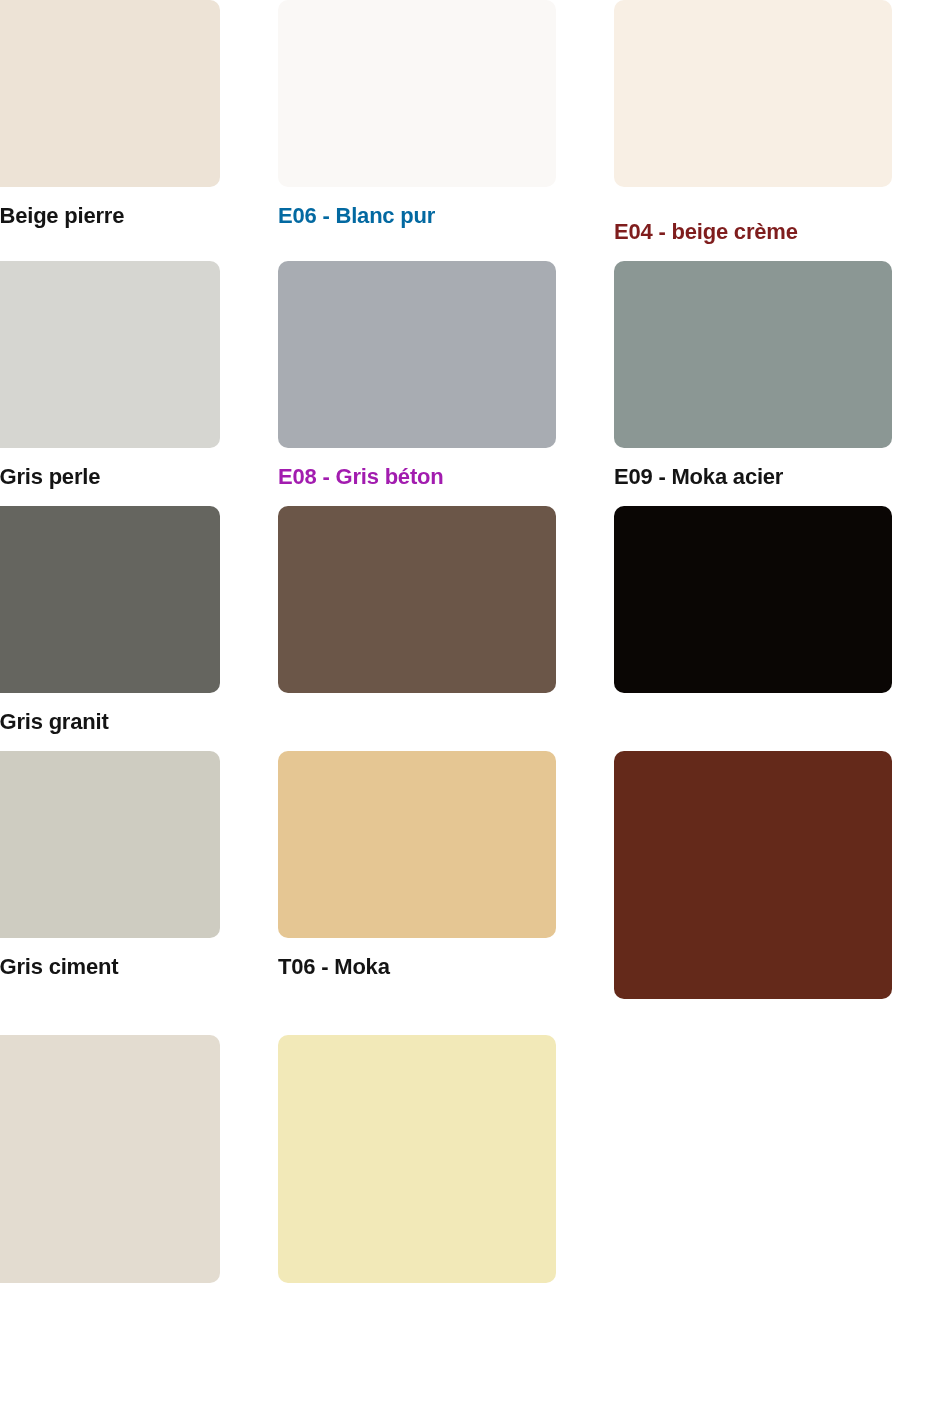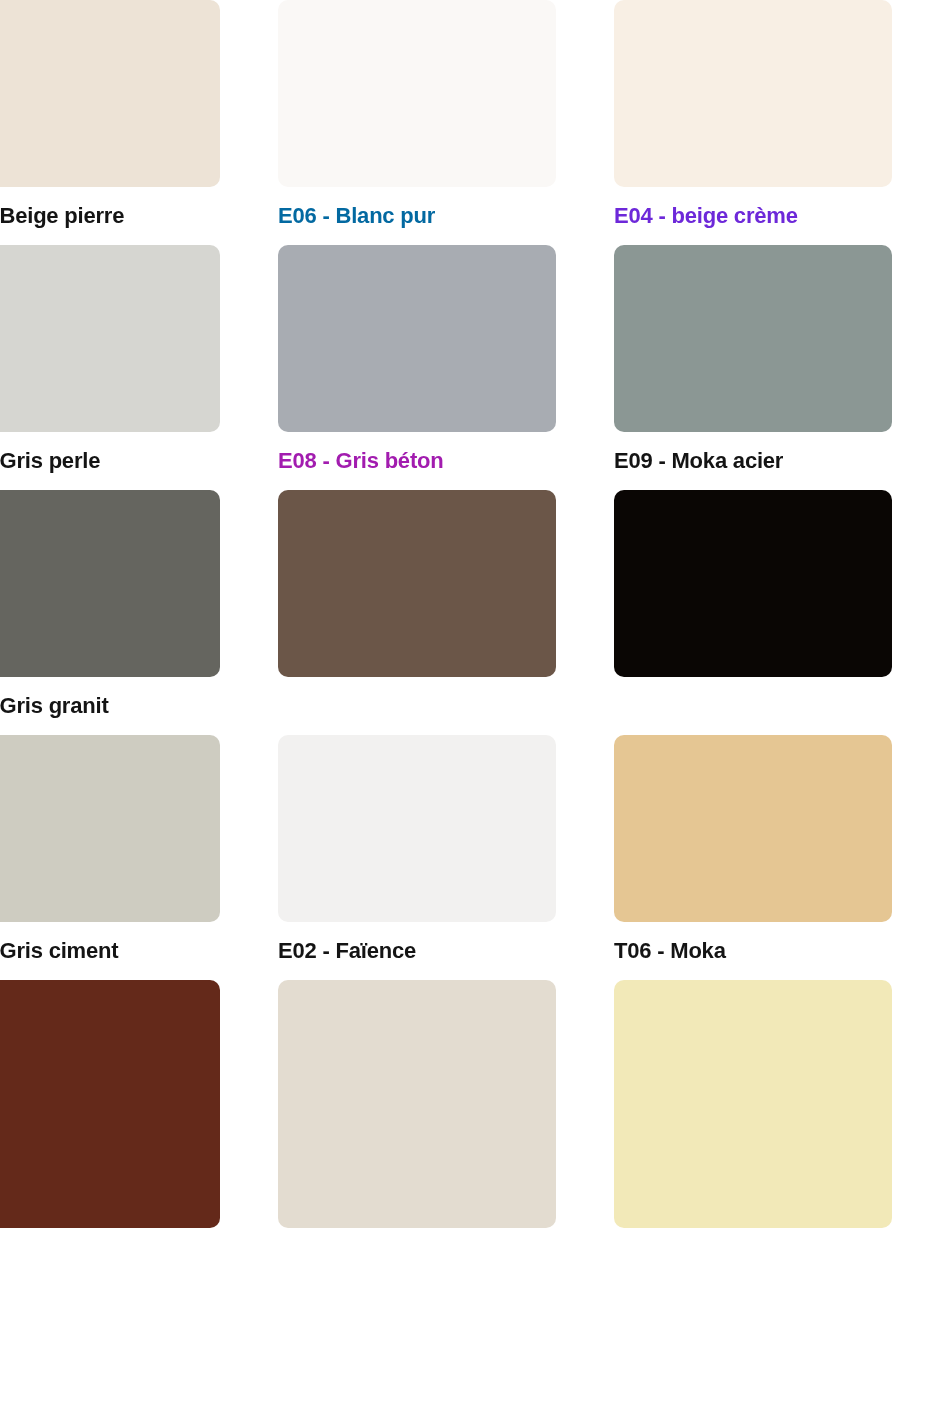--- a/index.html
+++ b/index.html
@@ -61,21 +61,21 @@
     <div class="swatch-cell">
       <span class="swatch-chip" style="background-color: rgb(237, 227, 214);"></span>
       <span class="swatch-label" style="color: rgb(20, 20, 20);">E03 - Beige pierre</span>
     </div>
     <div class="swatch-cell">
       <span class="swatch-chip" style="background-color: rgb(250, 248, 246);"></span>
       <span class="swatch-label" style="color: #0369a1;">E06 - Blanc pur</span>
     </div>
     <div class="swatch-cell">
       <span class="swatch-chip" style="background-color: rgb(248, 239, 228);"></span>
-      <span class="swatch-label" style="color: #6d28d9;">E04 - beige crème</span>
+      <span class="swatch-label" style="color: #7f1d1d; margin-top: 16px;">E04 - beige crème</span>
     </div>
 
     <div class="swatch-cell">
       <span class="swatch-chip" style="background-color: rgb(214, 214, 209);"></span>
       <span class="swatch-label" style="color: rgb(20, 20, 20);">E07 - Gris perle</span>
     </div>
     <div class="swatch-cell">
       <span class="swatch-chip" style="background-color: rgb(168, 172, 178);"></span>
       <span class="swatch-label" style="color: #a21caf;">E08 - Gris béton</span>
     </div>
@@ -93,24 +93,20 @@
     </div>
     <div class="swatch-cell">
       <span class="swatch-chip" style="background-color: rgb(10, 6, 4);"></span>
     </div>
 
     <div class="swatch-cell">
       <span class="swatch-chip" style="background-color: rgb(206, 204, 193);"></span>
       <span class="swatch-label" style="color: rgb(20, 20, 20);">E00 - Gris ciment</span>
     </div>
     <div class="swatch-cell">
-      <span class="swatch-chip" style="background-color: rgb(242, 241, 240);"></span>
-      <span class="swatch-label" style="color: rgb(20, 20, 20);">E02 - Faïence</span>
-    </div>
-    <div class="swatch-cell">
       <span class="swatch-chip" style="background-color: rgb(229, 198, 147);"></span>
       <span class="swatch-label" style="color: rgb(20, 20, 20);">T06 - Moka</span>
     </div>
 
     <div class="swatch-cell clipped row-4">
       <span class="swatch-chip" style="background-color: rgb(100, 41, 26);"></span>
       <span class="swatch-label" style="color: rgb(20, 20, 20);"></span>
     </div>
     <div class="swatch-cell clipped row-4">
       <span class="swatch-chip" style="background-color: rgb(227, 220, 208);"></span>

